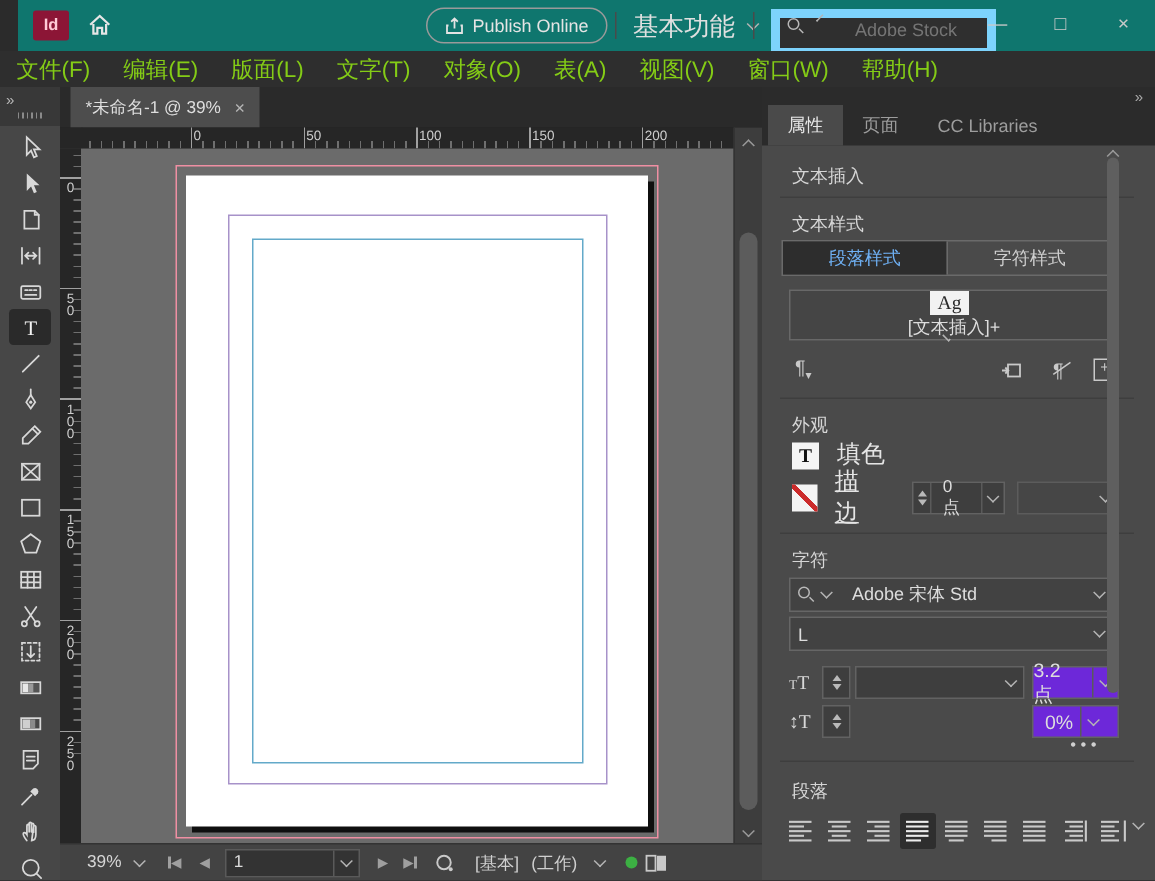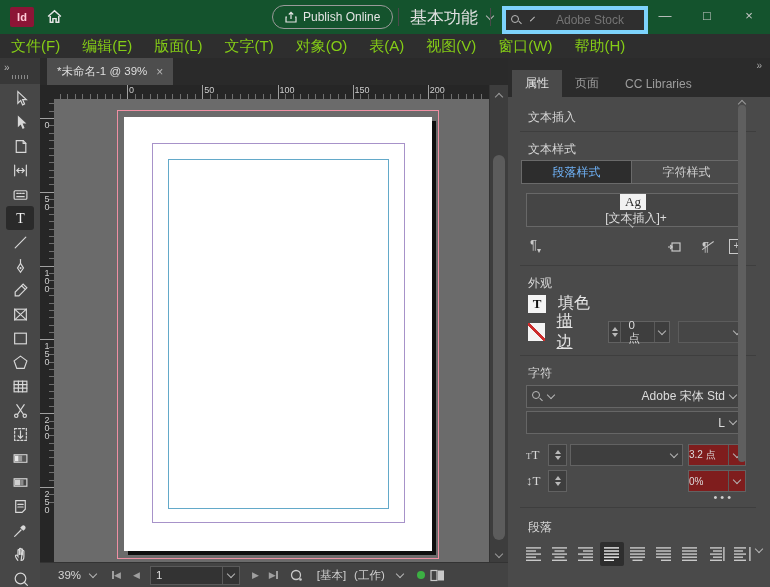--- a/index.html
+++ b/index.html
@@ -1,29 +1,29 @@
 <!DOCTYPE html>
 <html><head>
 <meta charset="utf-8">
 <style>
   html,body{margin:0;padding:0;width:770px;height:587px;overflow:hidden;
     font-family:"Liberation Sans","DejaVu Sans",sans-serif;background:#2b2b2b;}
   .app{position:relative;width:770px;height:587px;background:#2b2b2b;color:#ddd;font-size:12px;}
 
   
-  .titlebar{position:absolute;top:0;left:0;right:0;height:34px;background:#14532d;}
+  .titlebar{position:absolute;top:0;left:12px;right:0;height:34px;background:#0f766e;}
   .logo{position:absolute;left:10px;top:7px;width:24px;height:20px;background:#8c1536;color:#ffc9d6;
     font-size:11px;font-weight:bold;display:flex;align-items:center;justify-content:center;border-radius:2px;}
   .home{position:absolute;left:46px;top:8px;color:#e6e6e6;}
   .vsep{position:absolute;top:8px;width:1px;height:18px;background:#4a4a4a;}
   .publish{position:absolute;left:272px;top:5px;height:22px;border:1px solid #9a9a9a;border-radius:13px;
     display:flex;align-items:center;padding:0 12px;color:#e4e4e4;font-size:12px;gap:6px;}
   .workspace{position:absolute;left:410px;top:7px;height:20px;display:flex;align-items:center;color:#e0e0e0;font-size:17px;gap:9px;}
-  .search{position:absolute;left:502px;top:6px;width:128px;height:20px;background:#2f2f2f;border:4px solid #7dd3fc;
-    display:flex;align-items:center;padding:0 5px;gap:21px;}
+  .search{position:absolute;left:502px;top:6px;width:128px;height:20px;background:#2f2f2f;border:6px solid #7dd3fc;
+    display:flex;align-items:flex-start;padding:0 5px;gap:21px;}
   .search input{background:transparent;border:none;color:#8f8f8f;font-size:12px;width:86px;outline:none;
     font-family:"Liberation Sans","DejaVu Sans",sans-serif;}
   .mag{position:relative;width:11px;height:11px;}
   .mag::before{content:"";position:absolute;left:0;top:0;width:6px;height:6px;border:1.3px solid #b9b9b9;border-radius:50%;}
   .mag::after{content:"";position:absolute;left:7px;top:7.5px;width:4px;height:1.3px;background:#b9b9b9;transform:rotate(45deg);}
   .winctrl{position:absolute;right:0;top:0;display:flex;}
   .winbtn{width:42px;height:30px;display:flex;align-items:center;justify-content:center;color:#c9c9c9;font-size:13px;}
   .chev{display:inline-block;width:5px;height:5px;border-right:1.4px solid #b5b5b5;border-bottom:1.4px solid #b5b5b5;
     transform:rotate(45deg);margin-top:-3px;}
   .chev.up{transform:rotate(225deg);margin-top:3px;}
@@ -128,40 +128,40 @@
   .weightbox{height:20px;background:#3e3e3e;border:1px solid #626262;display:flex;align-items:center;margin-left:22px;}
   .weightbox .val{padding:0 7px;font-size:11.5px;color:#ddd;}
   .weightbox .chevbox,.valbox .chevbox{width:16px;height:100%;border-left:1px solid #5a5a5a;display:flex;align-items:center;justify-content:center;}
   .strokestyle{width:66px;height:20px;background:#464646;border:1px solid #5c5c5c;margin-left:8px;
     display:flex;align-items:center;justify-content:flex-end;padding-right:5px;}
   .spin{width:13px;align-self:stretch;display:flex;flex-direction:column;align-items:center;justify-content:center;gap:2px;border-right:1px solid #5a5a5a;}
   .spin .up{width:0;height:0;border-left:3px solid transparent;border-right:3px solid transparent;border-bottom:4px solid #b9b9b9;}
   .spin .dn{width:0;height:0;border-left:3px solid transparent;border-right:3px solid transparent;border-top:4px solid #b9b9b9;}
 
   .combo{position:absolute;left:18px;right:24px;height:21px;background:#424242;border:1px solid #666;
-    display:flex;align-items:center;font-size:12px;color:#ddd;gap:5px;padding-left:5px;text-align:right;}
+    display:flex;align-items:center;font-size:12px;color:#ddd;gap:5px;padding-left:5px;}
   .combo .nm{flex:1;}
   .combo .chev{margin-right:9px;}
   .f-family{top:288px;}
   .f-style{top:314px;}
 
   .num-row{position:absolute;left:18px;right:24px;height:36px;display:flex;align-items:center;}
   .r-size{top:340px;}
   .r-track{top:366px;}
   .glyph-ic{width:22px;color:#d8d8d8;font-family:"Liberation Serif","DejaVu Serif",serif;font-size:13px;}
   .glyph-ic .sm{font-size:9px;}
   .spinbox{width:17px;height:20px;background:#3e3e3e;border:1px solid #626262;display:flex;flex-direction:column;
     align-items:center;justify-content:center;gap:2px;}
   .spinbox .up{width:0;height:0;border-left:3px solid transparent;border-right:3px solid transparent;border-bottom:4px solid #b9b9b9;}
   .spinbox .dn{width:0;height:0;border-left:3px solid transparent;border-right:3px solid transparent;border-top:4px solid #b9b9b9;}
   .widebox{flex:1;height:20px;background:#3e3e3e;border:1px solid #626262;margin-left:3px;
     display:flex;align-items:center;justify-content:flex-end;}
   .widebox.blank{background:transparent;border-color:transparent;}
-  .valbox{width:56px;height:20px;background:#7f1d1d;border:1px solid #626262;margin-left:5px;
-    display:flex;align-items:center;justify-content:space-between;font-size:10px;color:#ddd;gap:3px;}
+  .valbox{width:56px;height:20px;background:#6d28d9;border:1px solid #626262;margin-left:5px;
+    display:flex;align-items:center;justify-content:center;font-size:13px;color:#ddd;gap:3px;}
   .valbox .v{padding-right:2px;}
 
   .moredots{position:absolute;top:394px;right:36px;color:#cfcfcf;letter-spacing:3px;font-size:11px;}
   .align-row{position:absolute;top:444px;left:14px;height:26px;display:flex;gap:2px;align-items:center;}
   .alignbtn{width:24px;height:24px;display:flex;align-items:center;justify-content:center;color:#c9c9c9;border-radius:2px;}
   .alignbtn.active{background:#2e2e2e;color:#ececec;}
   .align-chev{position:absolute;top:452px;right:8px;}
 
   .pscroll{position:absolute;left:230px;width:8px;top:8px;height:357px;background:#5f5f5f;border-radius:4px;}
   .pscroll-up{position:absolute;top:1px;right:25px;border-color:#9a9a9a;}

